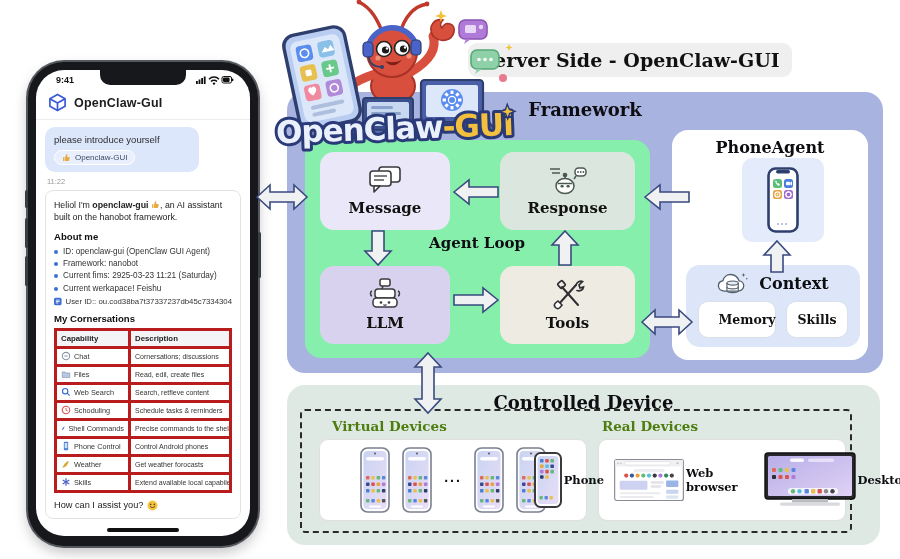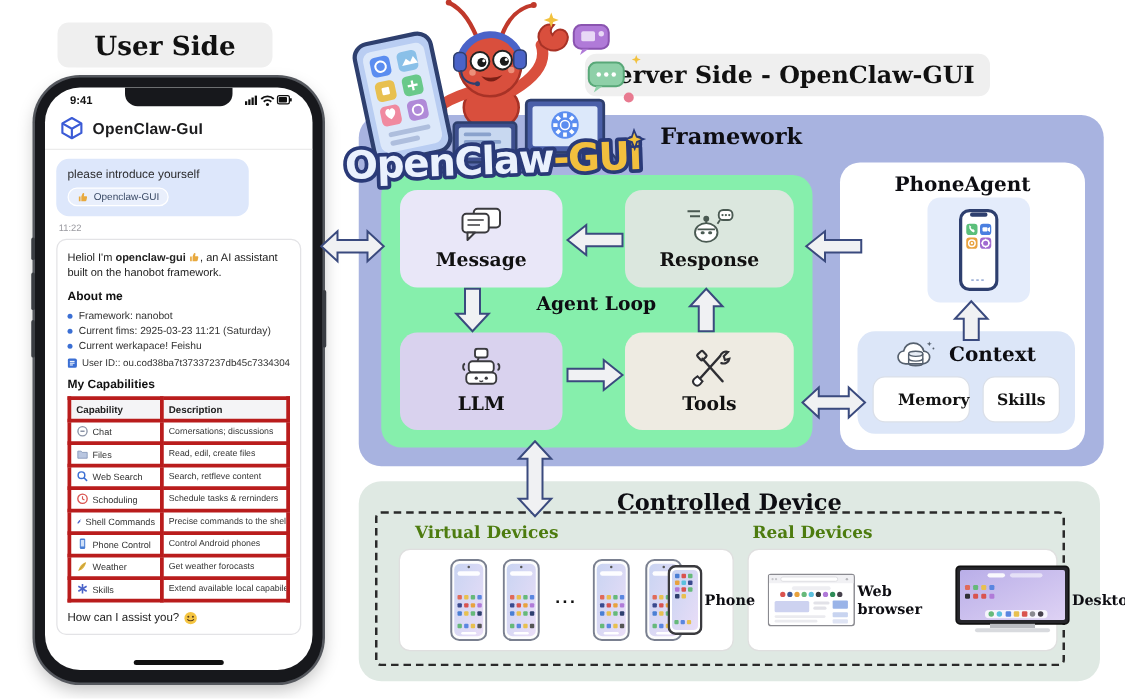--- a/index.html
+++ b/index.html
@@ -203,23 +203,20 @@
       <rect x="53.5" y="37" width="4.4" height="4.4" rx="1" fill="#d9534f"></rect>
       <circle cx="62" cy="39.2" r="2.2" fill="#8a8a90"></circle>
       <circle cx="68.5" cy="39.2" r="2.2" fill="#47424d"></circle>
     <rect x="28" y="47" width="36" height="3.5" fill="#b9bbc0"></rect>
     <rect x="16" y="50.5" width="60" height="3.2" rx="1.6" fill="#d8dade"></rect>
   </symbol>
 </svg>
 
 <div class="stage">
 
-  <div class="pill user-label">
-    <span>User Side</span>
-  </div>
 
   <div class="phone-frame">
     <div class="sidebtn sb-l1"></div>
     <div class="sidebtn sb-l2"></div>
     <div class="sidebtn sb-l3"></div>
     <div class="sidebtn sb-r1"></div>
     <div class="phone-screen">
       <div class="notch"></div>
       <div class="statusbar">
         <span>9:41</span>
@@ -262,41 +259,45 @@
         <div class="timestamp">11:22</div>
         <div class="assistant-card">
           <p class="greet"><span>Heliol I'm </span><b>openclaw-gui</b>
             <svg width="9" height="9" viewBox="0 0 10 10" style="vertical-align:-1px">
                 <path d="M1.2 4.6h1.5v4.2H1.2z M3.4 8.8h3.5c.55 0 .95-.35 1.05-.85l.55-2.5c.1-.55-.3-1.05-.9-1.05H5.6l.4-1.9c.1-.55-.3-1.05-.8-1.05-.3 0-.55.15-.7.45L3.4 4.6z" fill="#e8a93e"></path>
               </svg><span>, an AI assistant built on the hanobot framework.</span></p>
           <div class="h-sec">About me</div>
           <div class="blist">
             <div class="brow">
                 <span class="bdot"></span>
+                <span>ID: openclaw-gui (OpenClaw GUI Agent)</span>
+              </div>
+            <div class="brow">
+                <span class="bdot"></span>
                 <span>Framework: nanobot</span>
               </div>
             <div class="brow">
                 <span class="bdot"></span>
                 <span>Current fims: 2925-03-23 11:21 (Saturday)</span>
               </div>
             <div class="brow">
                 <span class="bdot"></span>
                 <span>Current werkapace! Feishu</span>
               </div>
           </div>
           <div class="uid-row">
             <svg width="9" height="9" viewBox="0 0 10 10">
                 <rect width="10" height="10" rx="2" fill="#3b6fd4"></rect>
                 <rect x="2.5" y="2.6" width="5" height="1.1" fill="#fff"></rect>
                 <rect x="2.5" y="4.5" width="5" height="1.1" fill="#fff"></rect>
                 <rect x="2.5" y="6.4" width="3.2" height="1.1" fill="#fff"></rect>
               </svg>
             <span>User ID:: ou.cod38ba7t37337237db45c7334304</span>
           </div>
-          <div class="h-sec">My Capabilities</div>
+          <div class="h-sec">My Cornersations</div>
           <table class="cap">
             <colgroup>
                 <col class="col1">
                 <col class="col2">
               </colgroup>
             <thead>
                 <tr>
               <th>Capability</th>
               <th>Description</th>
             </tr>

